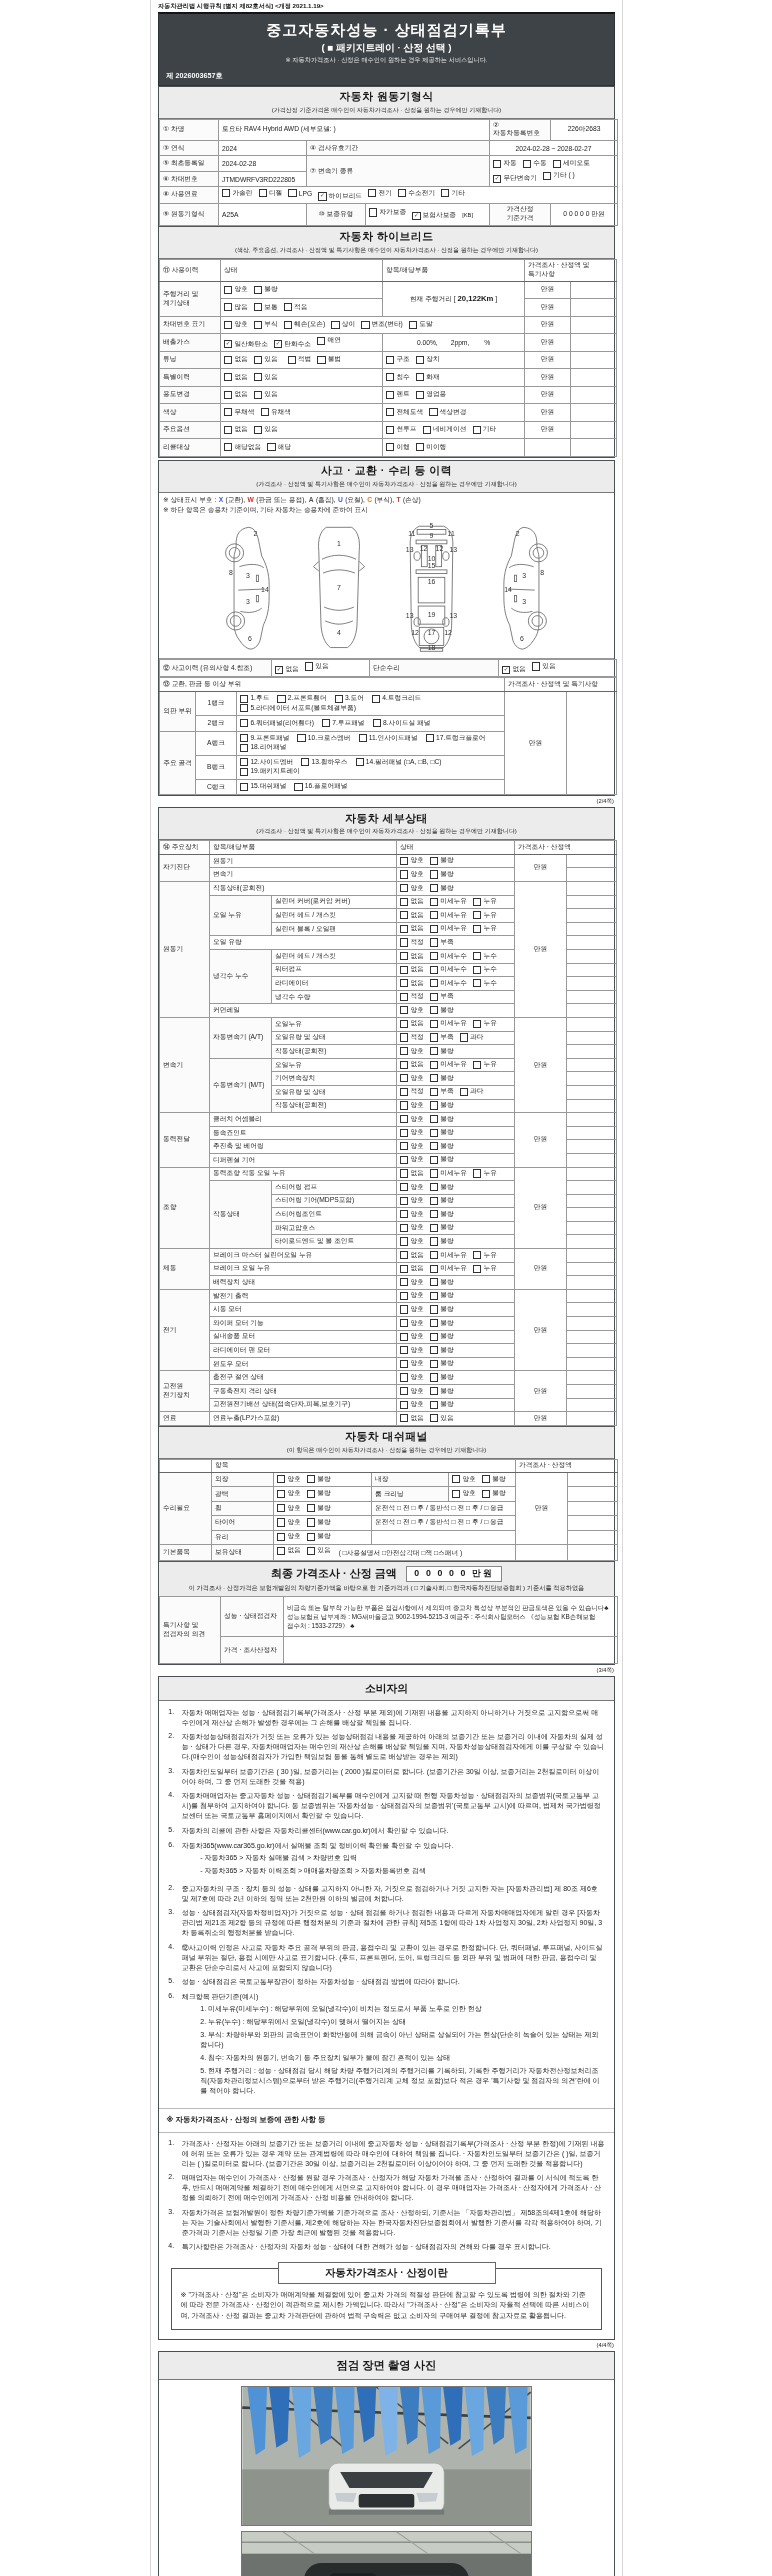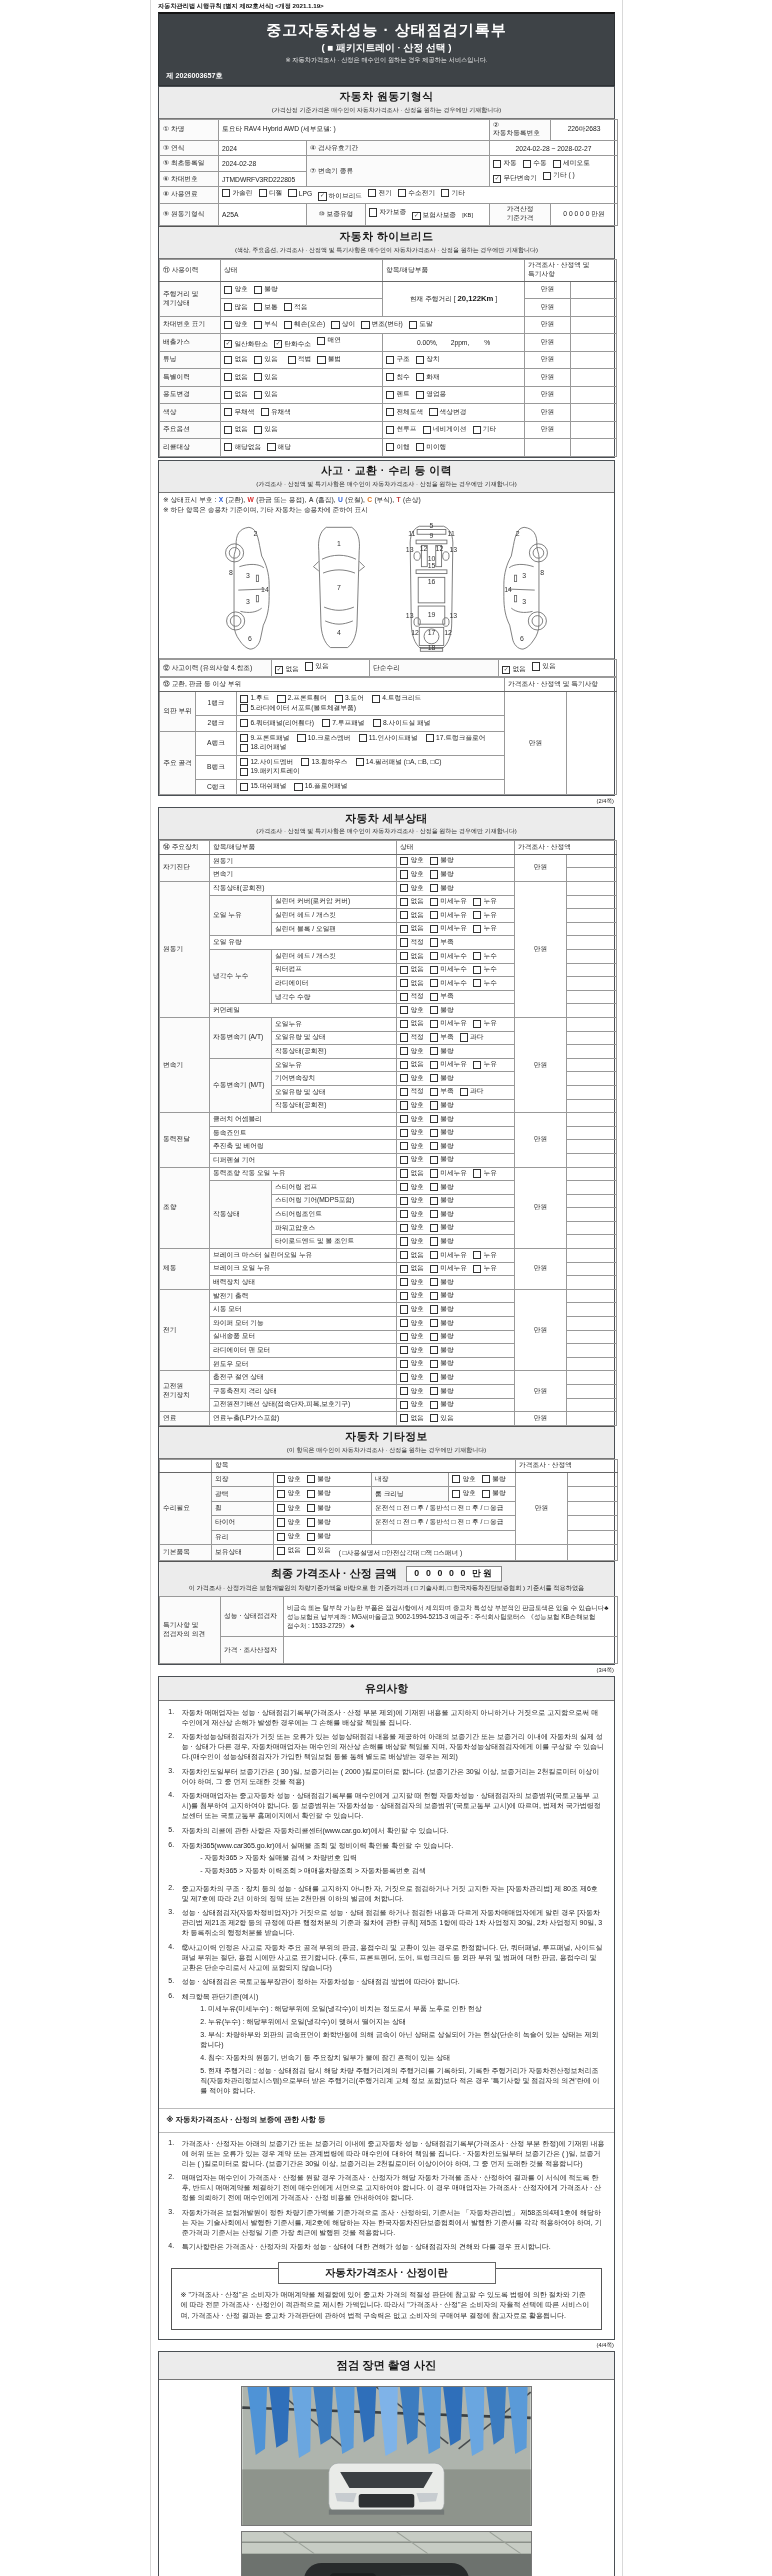--- a/index.html
+++ b/index.html
@@ -1157,21 +1157,21 @@
                   <i class="bx"></i>
                   <span class="cl">있음</span>
                 </span></td>
               <td rowspan="1" class="price">만원</td>
               <td class=""></td>
             </tr>
           </tbody>
         </table>
 
       <div class="secHead" style="border-top:1px solid #555">
-        <div class="st">자동차 기타정보</div>
+        <div class="st">자동차 대쉬패널</div>
         <div class="ss">(이 항목은 매수인이 자동차가격조사 · 산정을 원하는 경우에만 기재합니다)</div>
       </div>
       <table id="etcTable">
           <colgroup>
             <col style="width:52px">
             <col style="width:62px">
             <col style="width:98px">
             <col style="width:77px">
             <col style="width:67px">
             <col style="width:52px">
@@ -1301,21 +1301,21 @@
               <td class="lab">가격 · 조사산정자</td>
               <td class=""></td>
             </tr>
           </tbody>
         </table>
     </div>
 
     <div class="marker">(3/4쪽)</div>
 
     <div class="pagebox">
-      <div class="noticeTitle">유의사항</div>
+      <div class="noticeTitle">소비자의</div>
       <div class="nlist" id="nlist1">
           <div class="nitem">
             <span class="nn">1.</span>
             <div class="nt">자동차 매매업자는 성능 · 상태점검기록부(가격조사 · 산정 부분 제외)에 기재된 내용을 고지하지 아니하거나 거짓으로 고지함으로써 매수인에게 재산상 손해가 발생한 경우에는 그 손해를 배상할 책임을 집니다.</div>
           </div>
           <div class="nitem">
             <span class="nn">2.</span>
             <div class="nt">자동차성능상태점검자가 거짓 또는 오류가 있는 성능상태점검 내용을 제공하여 아래의 보증기간 또는 보증거리 이내에 자동차의 실제 성능 · 상태가 다른 경우, 자동차매매업자는 매수인의 재산상 손해를 배상할 책임을 지며, 자동차성능상태점검자에게 이를 구상할 수 있습니다.(매수인이 성능상태점검자가 가입한 책임보험 등을 통해 별도로 배상받는 경우는 제외)</div>
           </div>
           <div class="nitem">

